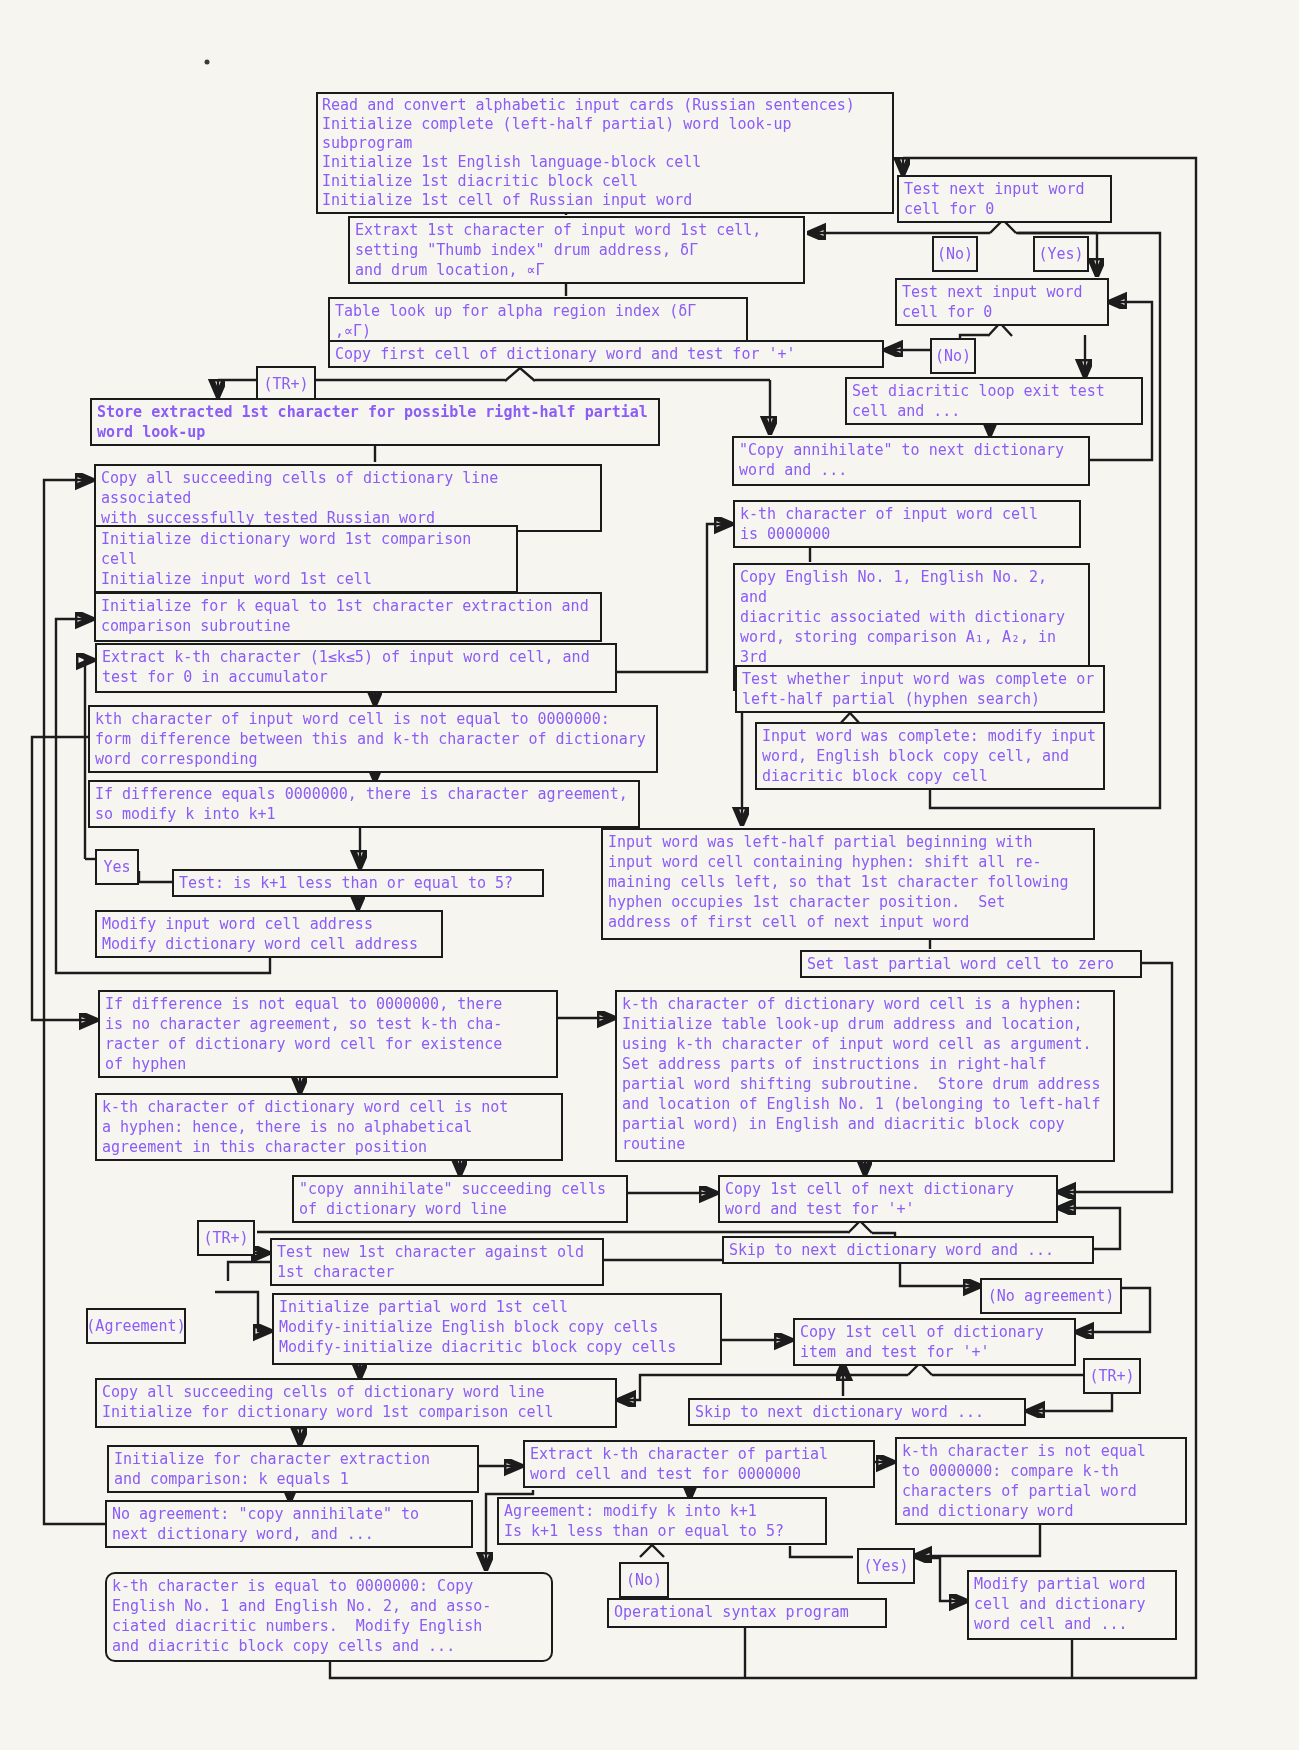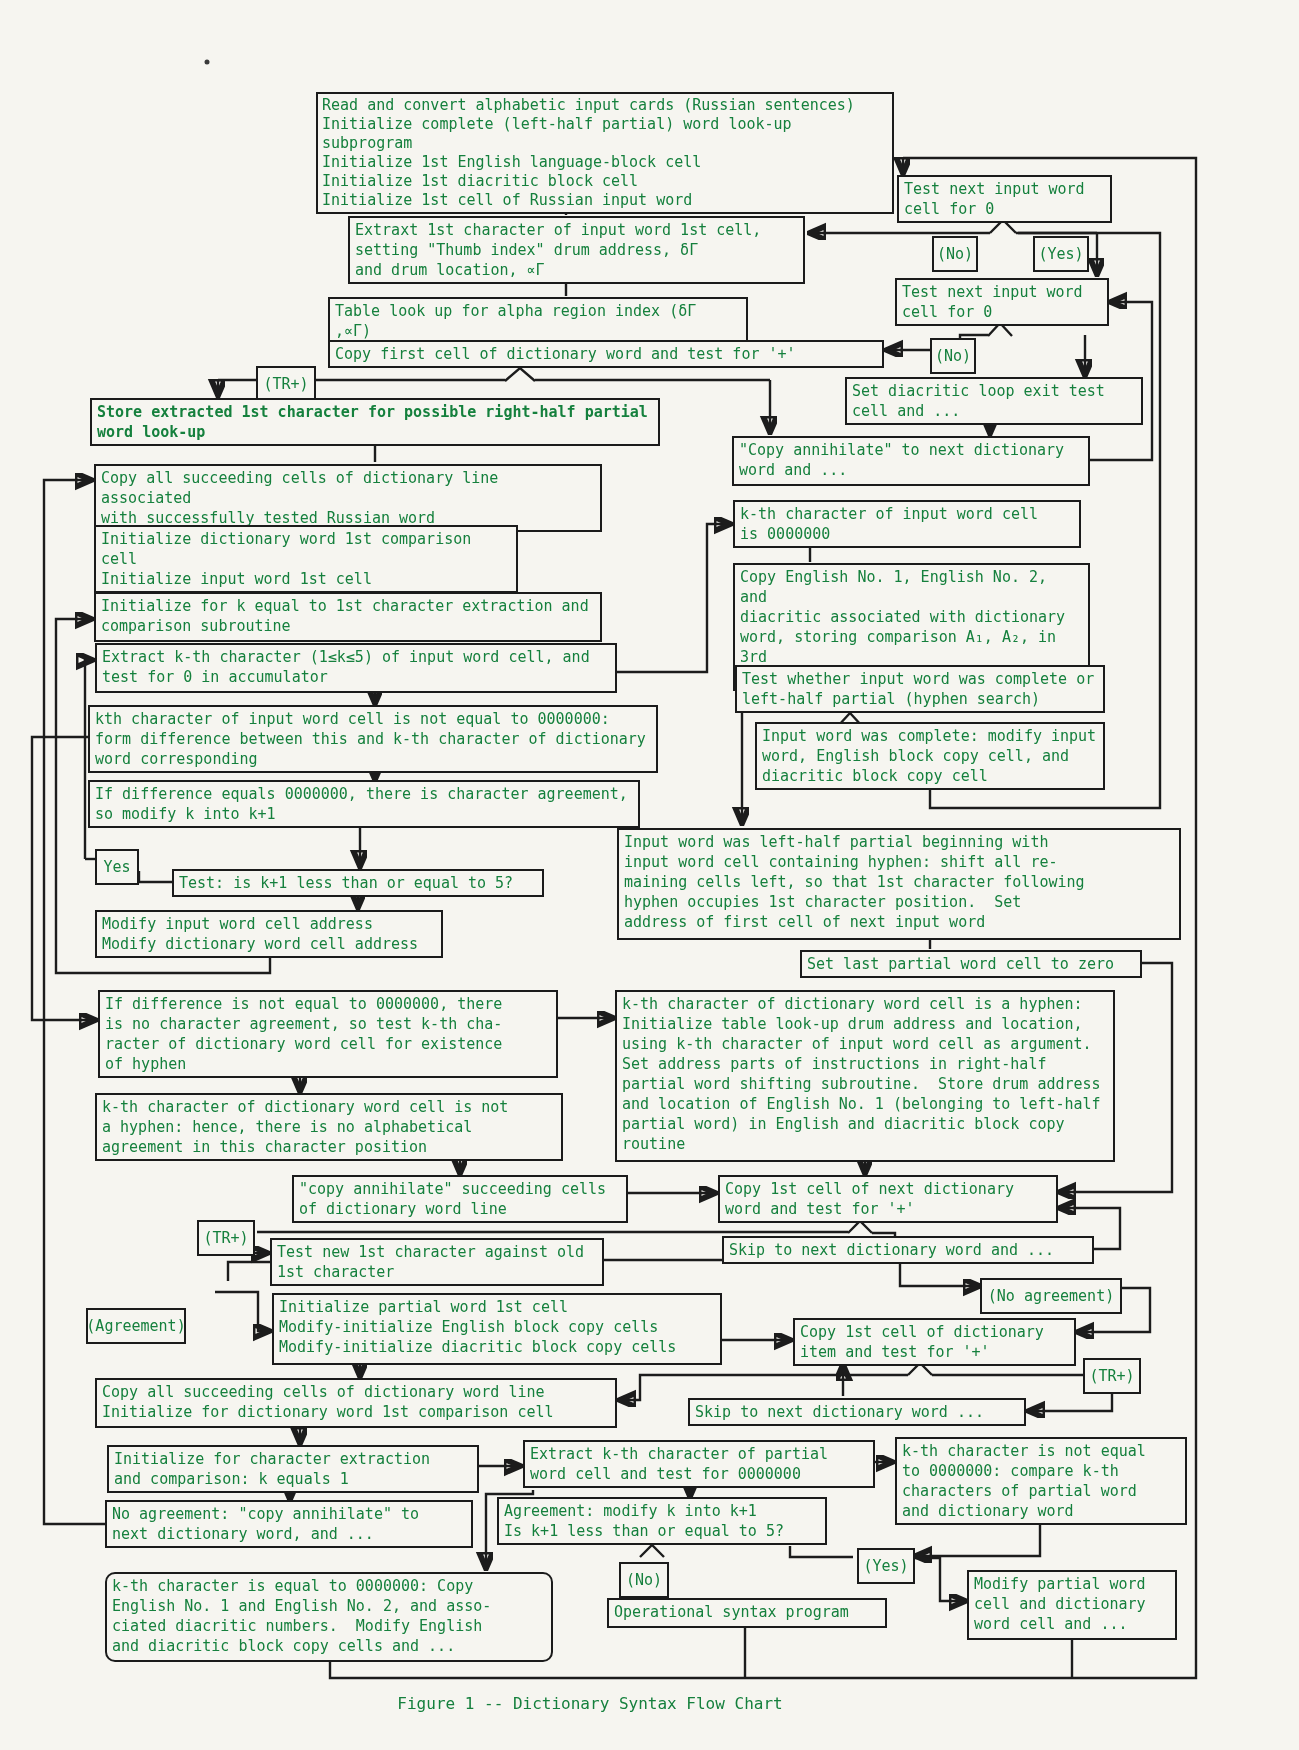--- a/index.html
+++ b/index.html
@@ -1,17 +1,17 @@
 <!DOCTYPE html>
 <html><head>
 <meta charset="utf-8">
 <style>
   html,body{margin:0;padding:0;background:#d8d6d0;}
   .page{position:relative;width:1299px;height:1750px;background:#f6f5f0;overflow:hidden;
-        font-family:"DejaVu Sans Mono","Liberation Mono",monospace;color:#15803d;}
+        font-family:"DejaVu Sans Mono","Liberation Mono",monospace;color:#8b5cf6;}
   svg.wires{position:absolute;left:0;top:0;width:1299px;height:1750px;}
   svg.wires path{stroke:#1c1c1c;stroke-width:2.4;fill:none;}
   svg.wires path.a{marker-end:url(#ah);}
   .node{position:absolute;box-sizing:border-box;border:2px solid #1b1b1b;background:#f6f5f0;
         font-size:15px;line-height:20px;padding:2px 5px;white-space:pre-wrap;}
   .node.lh19{line-height:19px;padding:2px 4px;}
   .node.label{display:flex;align-items:center;justify-content:center;text-align:center;
         padding:8px 2px;line-height:16px;}
   .caption{position:absolute;background:transparent;border:none;text-align:center;
         font-size:16px;line-height:22px;white-space:pre;}
@@ -150,21 +150,21 @@
       <div class="node box" style="left: 735px; top: 665px; width: 370px; min-height: 48px;">Test whether input word was complete or
 left-half partial (hyphen search)</div>
       <div class="node box" style="left: 88px; top: 705px; width: 570px; min-height: 66px;">kth character of input word cell is not equal to 0000000:
 form difference between this and k-th character of dictionary
 word corresponding</div>
       <div class="node box" style="left: 755px; top: 722px; width: 350px; min-height: 67px;">Input word was complete: modify input
 word, English block copy cell, and
 diacritic block copy cell</div>
       <div class="node box" style="left: 88px; top: 780px; width: 552px; min-height: 46px;">If difference equals 0000000, there is character agreement,
 so modify k into k+1</div>
-      <div class="node box" style="left: 617px; top: 828px; width: 564px; min-height: 112px;">Input word was left-half partial beginning with
+      <div class="node box" style="left: 601px; top: 828px; width: 494px; min-height: 112px;">Input word was left-half partial beginning with
 input word cell containing hyphen: shift all re-
 maining cells left, so that 1st character following
 hyphen occupies 1st character position.  Set
 address of first cell of next input word</div>
       <div class="node label" style="left: 95px; top: 849px; width: 44px; min-height: 20px;">Yes</div>
       <div class="node box" style="left: 172px; top: 869px; width: 372px; min-height: 27px;">Test: is k+1 less than or equal to 5?</div>
       <div class="node box" style="left: 95px; top: 910px; width: 348px; min-height: 47px;">Modify input word cell address
 Modify dictionary word cell address</div>
       <div class="node box" style="left: 800px; top: 950px; width: 342px; min-height: 27px;">Set last partial word cell to zero</div>
       <div class="node box" style="left: 98px; top: 990px; width: 460px; min-height: 88px;">If difference is not equal to 0000000, there
@@ -218,14 +218,13 @@
       <div class="node box" style="left: 105px; top: 1572px; width: 448px; min-height: 90px; border-radius: 10px;">k-th character is equal to 0000000: Copy
 English No. 1 and English No. 2, and asso-
 ciated diacritic numbers.  Modify English
 and diacritic block copy cells and ...</div>
       <div class="node box" style="left: 967px; top: 1570px; width: 210px; min-height: 70px;">Modify partial word
 cell and dictionary
 word cell and ...</div>
       <div class="node box" style="left: 607px; top: 1598px; width: 280px; min-height: 30px;">Operational syntax program</div>
     </div>
 
-  <div class="caption" style="left:350px;top:1693px;width:480px;">Figure 1 -- Dictionary Syntax Flow Chart</div>
 </div>
 
 </body></html>

